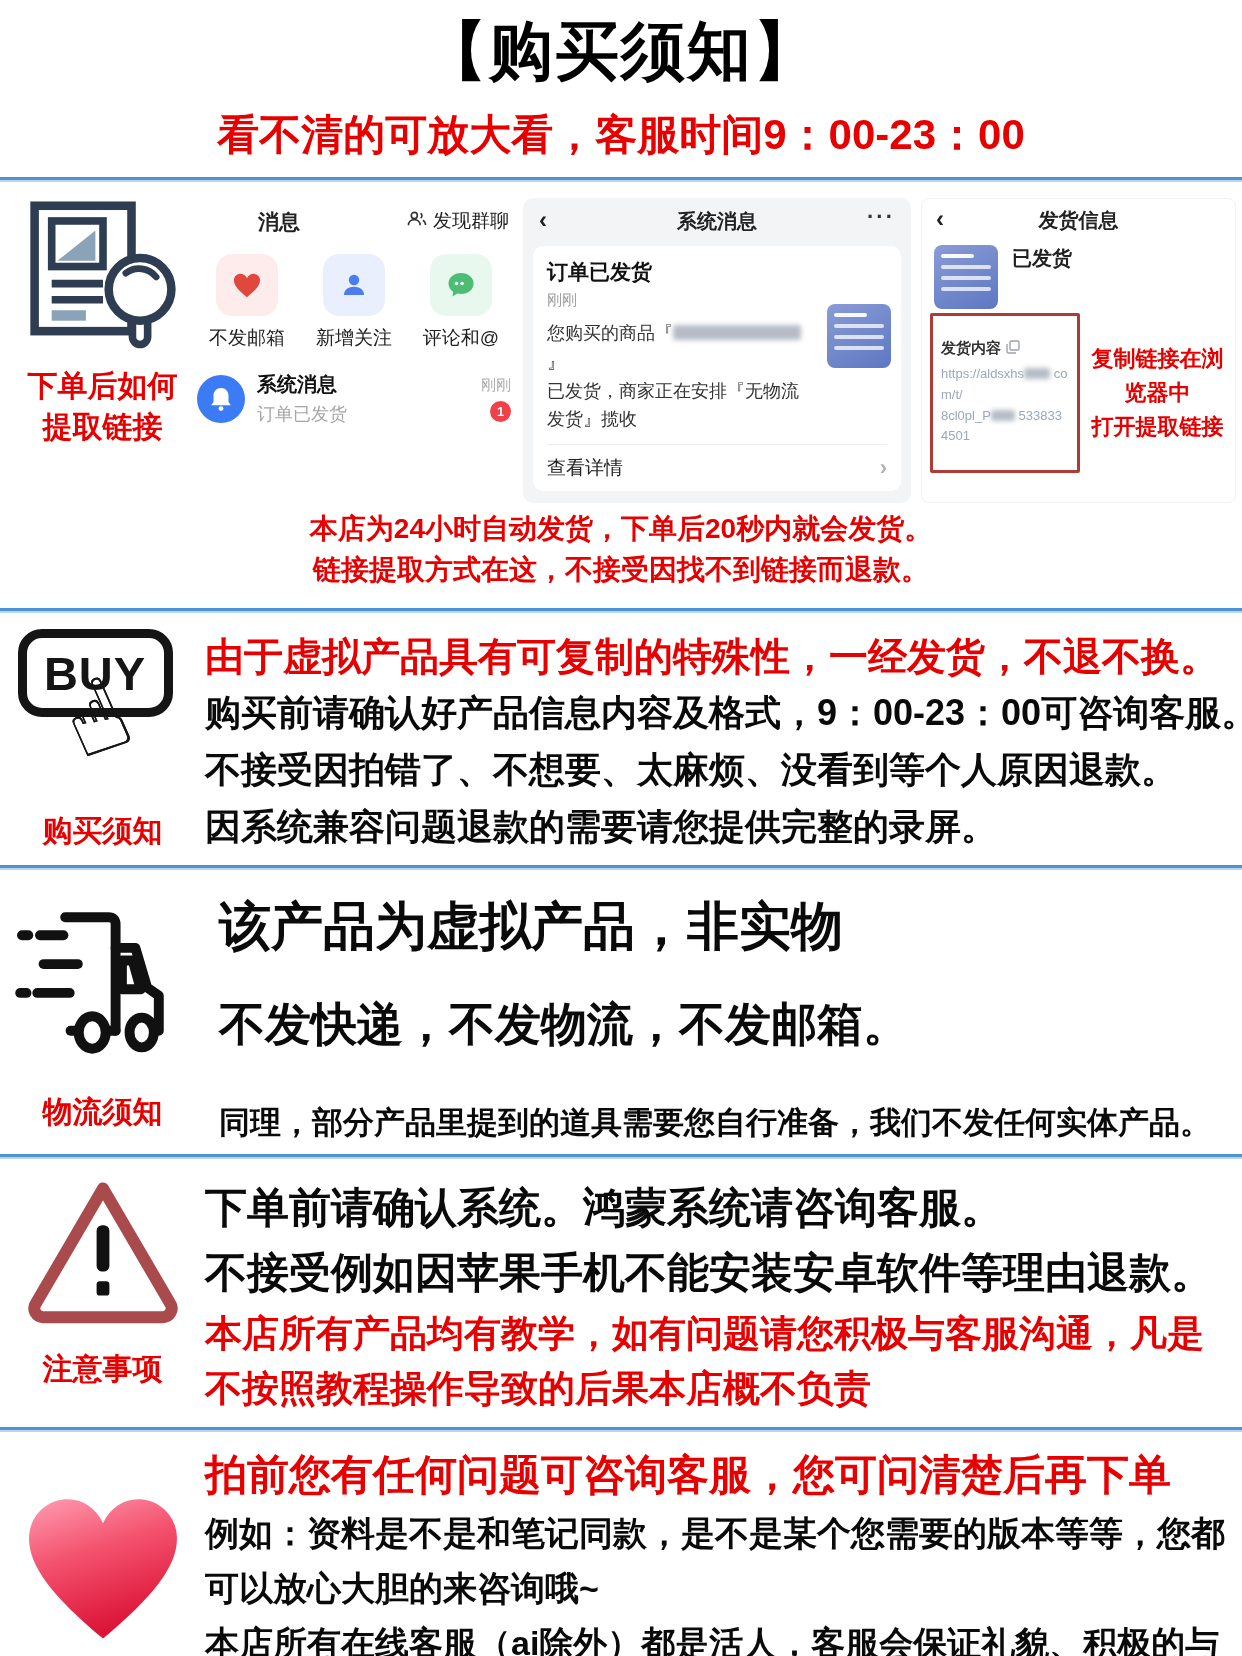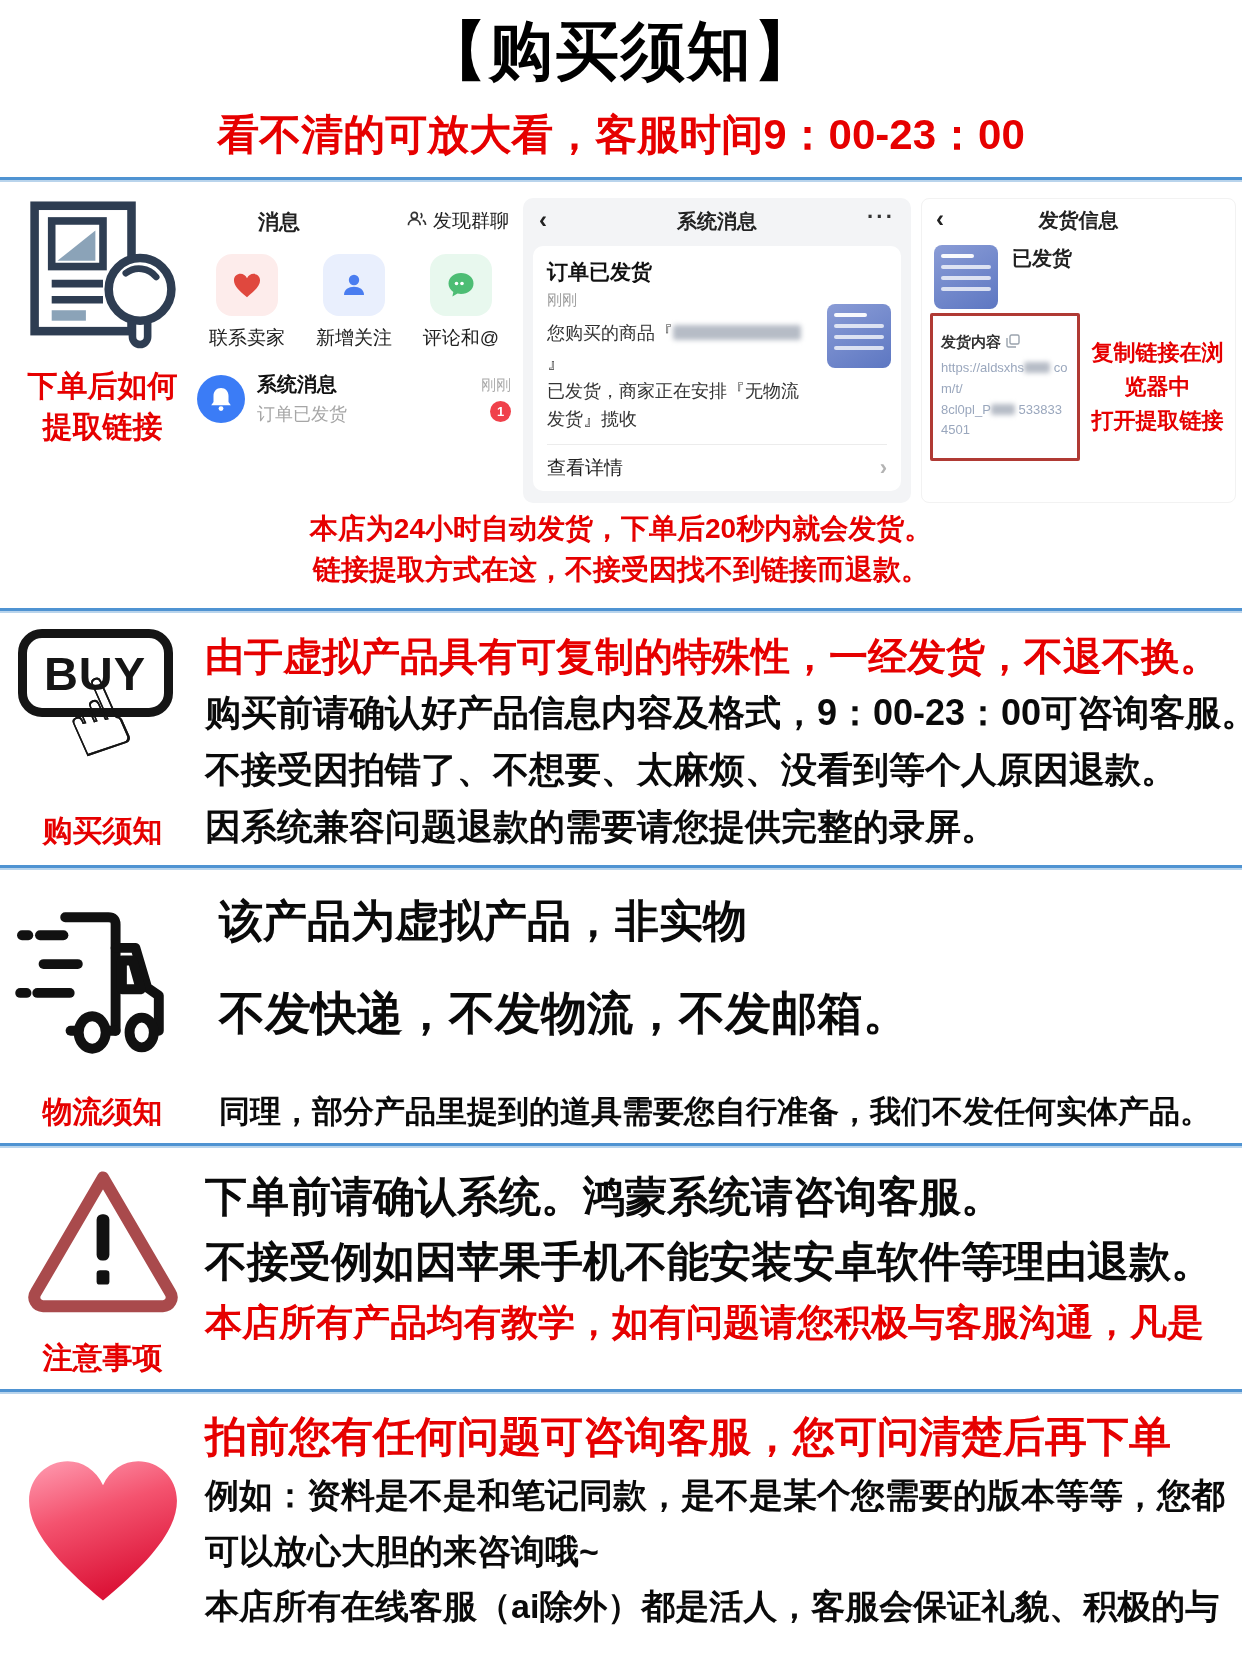--- a/index.html
+++ b/index.html
@@ -62,37 +62,37 @@
   .mini-shot .ln.s { width:65%; background:rgba(255,255,255,.95); }
   .mc-div { border-top:1px solid #ececec; margin-top:10px; }
   .mc-action { display:flex; justify-content:space-between; align-items:center; padding-top:10px; font-size:19px; color:#222; }
   .mc-chev { color:#b3b3b3; font-size:22px; font-weight:700; }
 
   .shipping-panel { flex:1; background:#fff; border:1px solid #f2f2f2; border-radius:8px; padding:8px 8px 10px; }
   .ship-status { display:flex; align-items:flex-start; gap:14px; margin-top:10px; padding:0 4px; }
   .ship-status-lb { font-size:20px; font-weight:600; color:#222; }
   .contact-row { display:flex; align-items:center; justify-content:center; gap:7px; border-top:1px solid #efefef; margin-top:14px; padding:12px 0 10px; font-size:19px; color:#333; }
   .ship-bottom { display:flex; align-items:center; gap:8px; margin-top:4px; }
-  .content-box { border:3px solid #b03a34; border-radius:2px; padding:17px 8px; width:150px; flex-shrink:0; }
+  .content-box { border:3px solid #b03a34; border-radius:2px; padding:23px 8px; width:150px; flex-shrink:0; }
   .cb-label-row { display:flex; align-items:center; gap:5px; font-size:15px; font-weight:700; color:#333; }
   .cb-url { font-size:13px; color:#9aa7bd; margin-top:6px; line-height:1.6; word-break:break-all; }
   .tip { color:#e60000; font-weight:900; font-size:22px; line-height:1.55; text-align:center; flex:1; }
 
   .notes { text-align:center; padding:6px 0 18px; }
   .note-line { font-size:28px; font-weight:900; color:#e60000; line-height:1.45; }
 
   
   .buy-icon { position:relative; width:170px; height:150px; }
   .buy-btn { width:155px; height:88px; border:9px solid #151515; border-radius:24px; display:flex; align-items:center; justify-content:center; font-size:47px; font-weight:800; color:#151515; letter-spacing:1px; background:#fff; }
   .buy-hand { position:absolute; left:48px; top:40px; font-size:100px; line-height:1; color:#151515; transform:rotate(-24deg); font-family:"DejaVu Sans",sans-serif; text-shadow:0 0 0 #151515; }
   .p-red { font-size:39px; line-height:1.42; }
   .p-black { font-size:36px; line-height:1.58; }
 
   
-  .lg1 { font-size:44px; font-weight:900; color:#0a0a0a; margin-top:6px; }
+  .lg1 { font-size:52px; font-weight:900; color:#0a0a0a; margin-top:6px; }
   .lg2 { font-size:46px; font-weight:900; color:#0a0a0a; margin-top:32px; }
   .lg3 { font-size:31px; font-weight:800; color:#0a0a0a; margin-top:46px; }
 
   
   .c-black { font-size:42px; font-weight:900; color:#0a0a0a; line-height:1.55; }
   .c-red { font-size:37px; font-weight:900; color:#e60000; line-height:1.5; }
 
   
   .h-red { font-size:42px; font-weight:900; color:#e60000; line-height:1.3; }
   .h-black { font-size:34px; font-weight:700; color:#0a0a0a; line-height:1.62; }
@@ -143,21 +143,21 @@
             <span>发现群聊</span>
           </span>
         </div>
         <div class="tiles">
           <div class="tile">
             <div class="tile-ic tile-heart">
               <svg width="30" height="27" viewBox="0 0 32 29">
                   <path d="M16 27 C7 20 2 14 2 9 C2 4.5 5.5 2 9 2 C12 2 14.5 3.8 16 6.6 C17.5 3.8 20 2 23 2 C26.5 2 30 4.5 30 9 C30 14 25 20 16 27 Z" fill="#e0483e"></path>
                 </svg>
             </div>
-            <div class="tile-lb">联系卖家</div>
+            <div class="tile-lb">不发邮箱</div>
           </div>
           <div class="tile">
             <div class="tile-ic tile-person">
               <svg width="28" height="28" viewBox="0 0 28 28">
                   <circle cx="14" cy="9" r="5.2" fill="#4a7df0"></circle>
                   <path d="M4 24 c0-5.5 4.5-8.3 10-8.3 s10 2.8 10 8.3 Z" fill="#4a7df0"></path>
                 </svg>
             </div>
             <div class="tile-lb">新增关注</div>
           </div>
@@ -319,20 +319,21 @@
           <rect x="92" y="62" width="16" height="58" rx="7" fill="#111"></rect>
           <rect x="92" y="132" width="16" height="18" rx="4" fill="#111"></rect>
         </svg>
       </span>
       <div class="red-label" style="margin-top:20px;">注意事项</div>
     </div>
     <div class="content-col">
       <div class="c-black nowrap">下单前请确认系统。鸿蒙系统请咨询客服。</div>
       <div class="c-black nowrap">不接受例如因苹果手机不能安装安卓软件等理由退款。</div>
       <div class="c-red nowrap">本店所有产品均有教学，如有问题请您积极与客服沟通，凡是</div>
+      <div class="c-red nowrap">不按照教程操作导致的后果本店概不负责</div>
     </div>
   </div>
   <div class="divider"></div>
 
   <div class="sec">
     <div class="icon-col">
       <span style="margin-top:40px;">
         <svg width="172" height="160" viewBox="0 0 200 180">
           <defs>
             <linearGradient id="hg" x1="0" y1="0" x2="0.35" y2="1">

